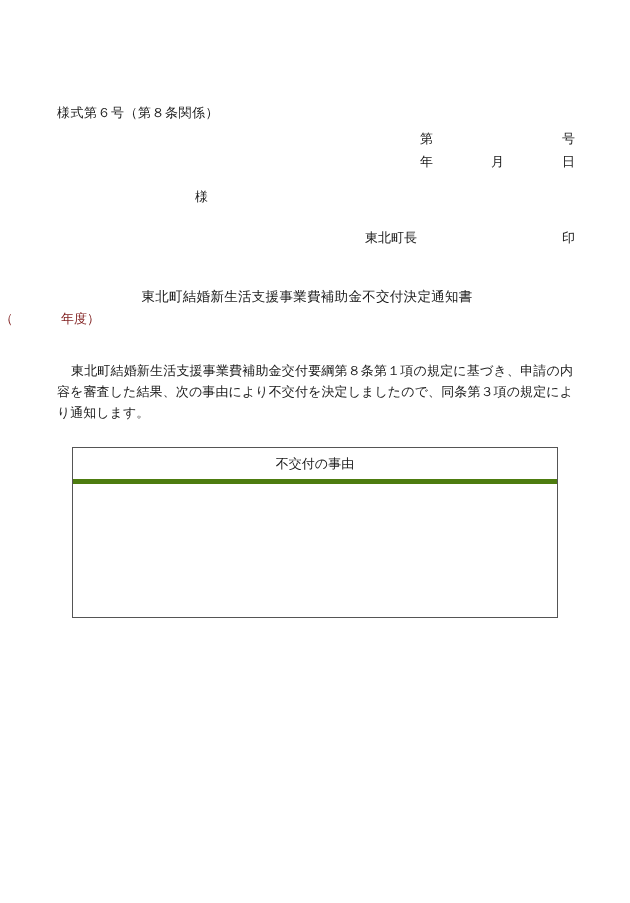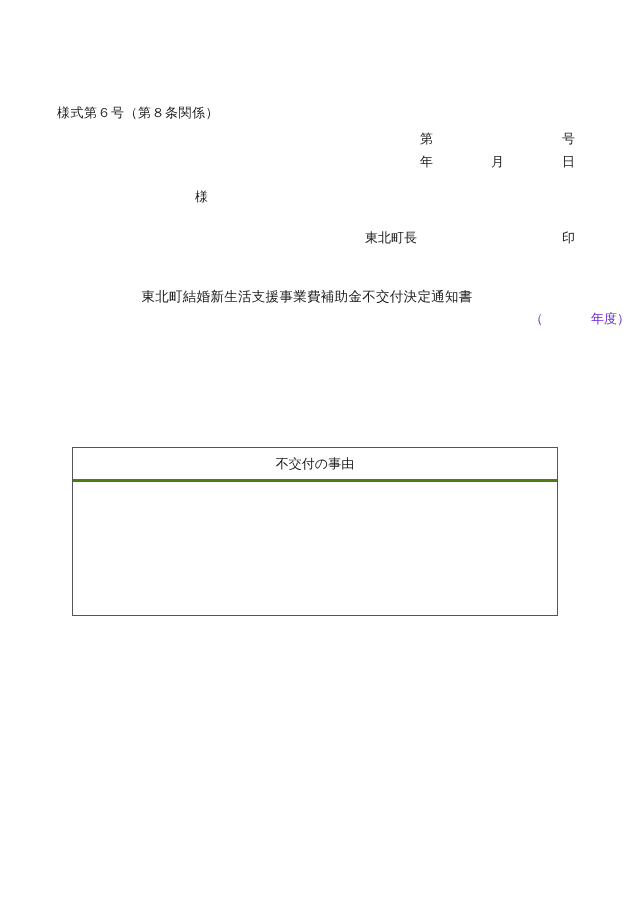--- a/index.html
+++ b/index.html
@@ -81,23 +81,23 @@
     text-align: center;
     font-size: 13.5px;
     letter-spacing: 0.3px;
     color: #1a1a1a;
   }
   .subtitle {
     position: absolute;
     left: 0;
     top: 270px;
     width: 630px;
-    text-align: right;
+    text-align: left;
     font-size: 13px;
-    color: #6d28d9;
+    color: #7f1d1d;
   }
   .subtitle .gap {
     display: inline-block;
     width: 48px;
   }
   .body-text {
     position: absolute;
     left: 57px;
     top: 320px;
     width: 516px;
@@ -114,21 +114,21 @@
     width: 486px;
     border: 1px solid #555;
     box-sizing: border-box;
   }
   .reason-head {
     height: 31px;
     line-height: 31px;
     text-align: center;
     font-size: 13px;
     color: #1a1a1a;
-    border-bottom: 3px solid #4d7c0f;
+    border-bottom: 5px solid #4d7c0f;
   }
   .reason-body {
     height: 133px;
   }
 </style>
 </head>
 <body>
 
 <div class="page">
   <div class="doc">
@@ -152,20 +152,21 @@
       <span>東北町長</span>
       <span>印</span>
     </div>
 
     <div class="title">東北町結婚新生活支援事業費補助金不交付決定通知書</div>
 
     <div class="subtitle">
       <span>（</span><span class="gap"></span><span>年度）</span>
     </div>
 
+    <div class="body-text">東北町結婚新生活支援事業費補助金交付要綱第８条第１項の規定に基づき、申請の内容を審査した結果、次の事由により不交付を決定しましたので、同条第３項の規定により通知します。</div>
 
     <div class="reason-table">
       <div class="reason-head">不交付の事由</div>
       <div class="reason-body"></div>
     </div>
 
   </div>
 </div>
 
 </body></html>

